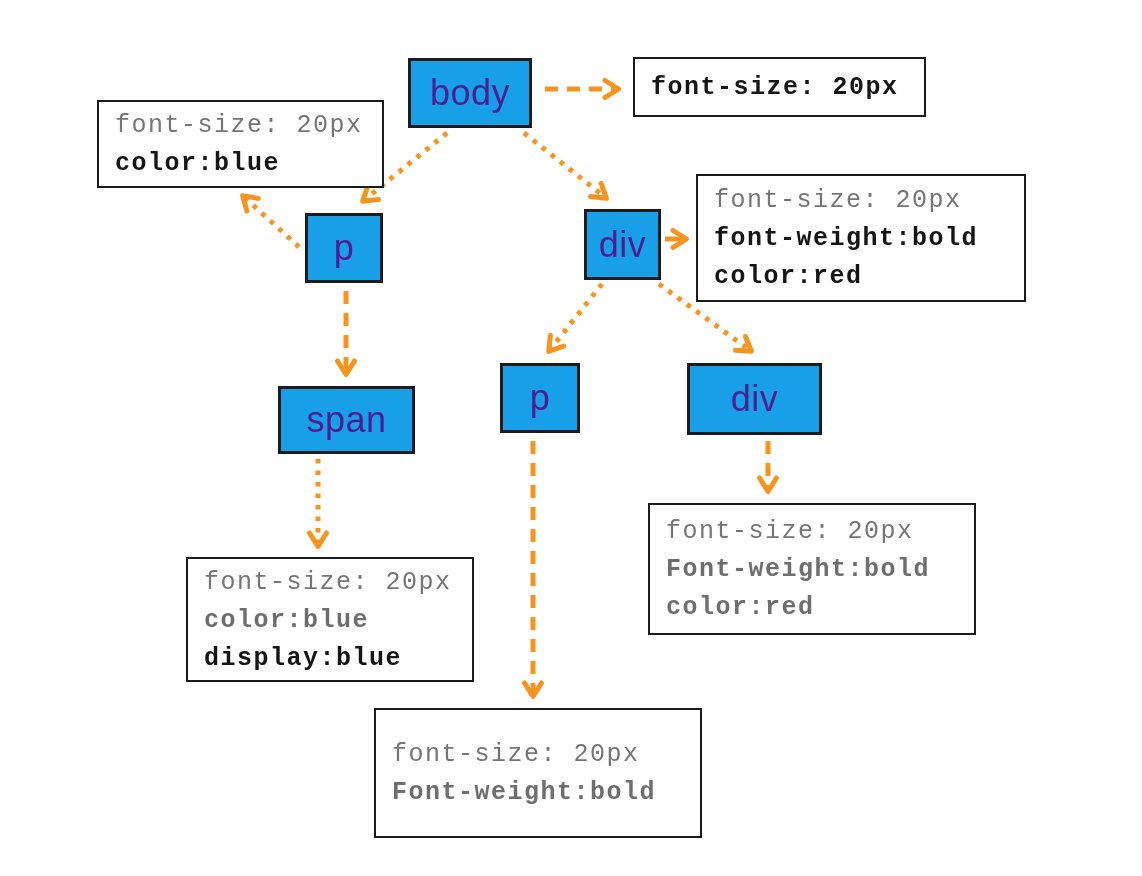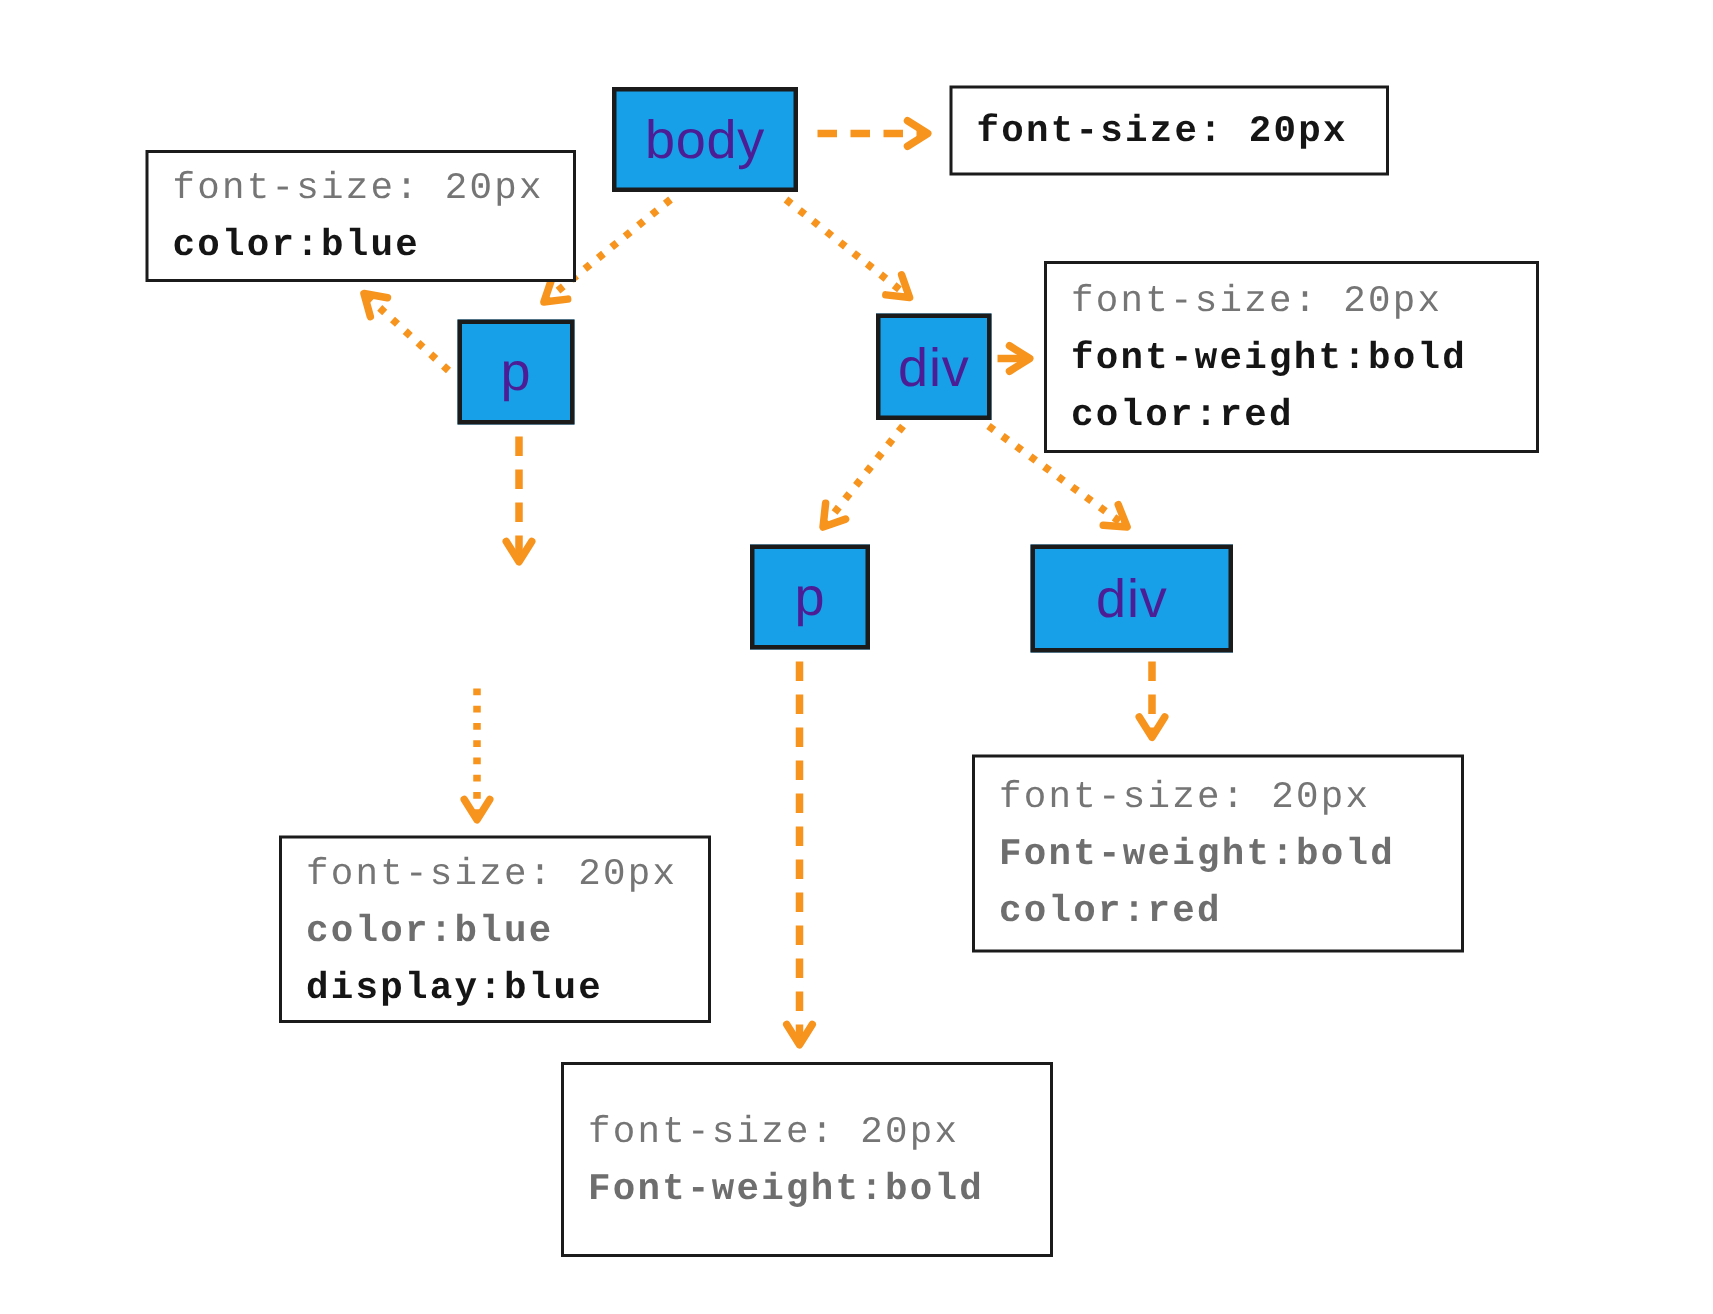--- a/index.html
+++ b/index.html
@@ -94,20 +94,23 @@
 
   <div class="node" id="node-body">
     <span>body</span>
   </div>
   <div class="node" id="node-p1">
     <span>p</span>
   </div>
   <div class="node" id="node-div1">
     <span>div</span>
   </div>
+  <div class="node" id="node-span1">
+    <span>span</span>
+  </div>
   <div class="node" id="node-p2">
     <span>p</span>
   </div>
   <div class="node" id="node-div2">
     <span>div</span>
   </div>
 
   <div class="stylebox" id="box-body">
     <div class="t-black">font-size: 20px</div>
   </div>

